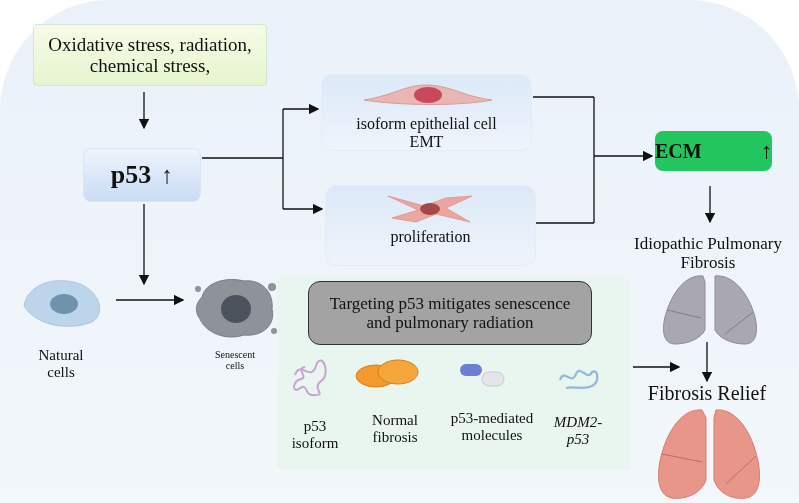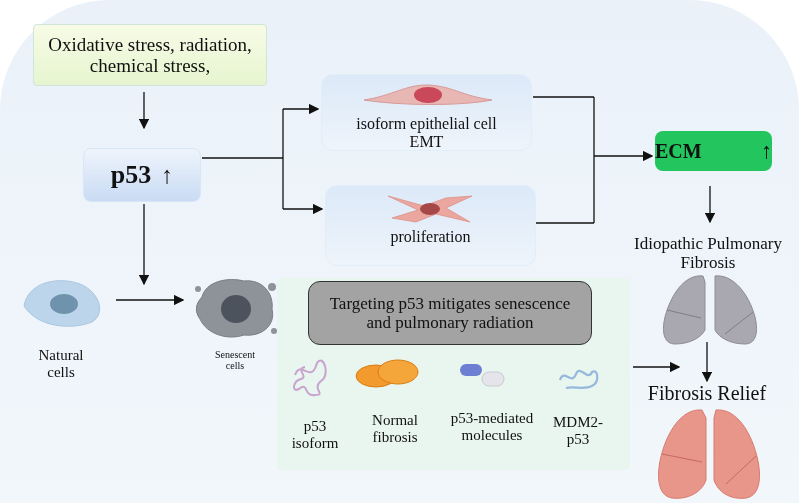--- a/index.html
+++ b/index.html
@@ -153,16 +153,16 @@
   <div>isoform</div>
 </div>
 <div class="abs txt" style="left:352px;top:412px;width:86px;font-size:15px;">
   <div>Normal</div>
   <div>fibrosis</div>
 </div>
 <div class="abs txt" style="left:436px;top:410px;width:112px;font-size:15px;font-family:Liberation Serif, serif;">
   <div>p53-mediated</div>
   <div>molecules</div>
 </div>
-<div class="abs txt" style="left:548px;top:414px;width:60px;font-size:15px;">
+<div class="abs txt" style="left:548px;top:414px;width:60px;font-size:15px;font-style:italic;">
   <div>MDM2-</div>
   <div>p53</div>
 </div>
 
 </body></html>

